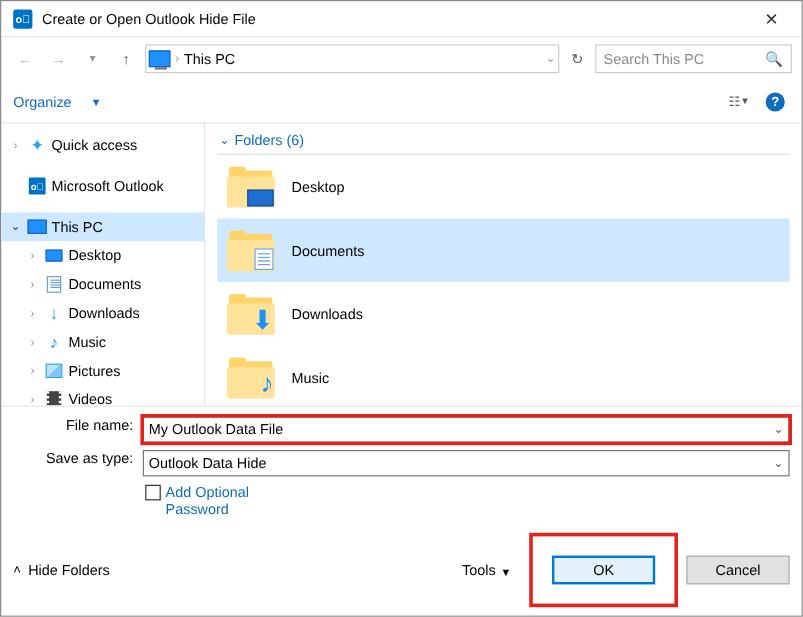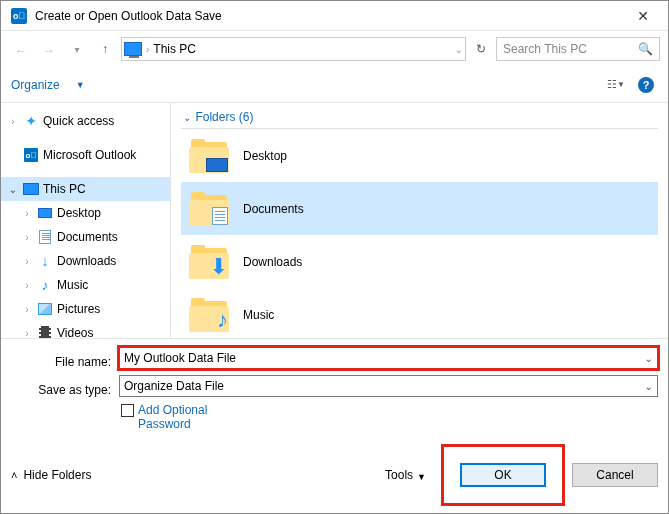--- a/index.html
+++ b/index.html
@@ -62,21 +62,21 @@
   .overlay{position:absolute;bottom:1px;right:1px;display:flex;align-items:center;justify-content:center;}
   .ov-desktop{width:22px;height:14px;background:#1f6fd1;border:1px solid #174f97;}
   .ov-doc{width:16px;height:18px;background:#fff;border:1px solid #6aa3d4;}
   .ov-doc::before{content:"";display:block;margin:3px 2px 0;height:1px;background:#6aa3d4;box-shadow:0 3px 0 #6aa3d4,0 6px 0 #6aa3d4,0 9px 0 #6aa3d4;}
   .ov-dl{color:#1e90ff;font-size:22px;line-height:1;}
   .ov-music{color:#1e90ff;font-size:22px;line-height:1;}
   .folder-label{color:#000;}
 
   
   .form-area{border-top:1px solid #e5e5e5;padding:8px 10px 10px;}
-  .form-row{display:flex;align-items:flex-end;margin-bottom:6px;}
+  .form-row{display:flex;align-items:flex-start;margin-bottom:6px;}
   .form-label{width:108px;text-align:right;padding-right:8px;}
   .combo{flex:1;height:22px;border:1px solid #777;display:flex;align-items:center;padding:0 4px;position:relative;}
   .combo .chev{position:absolute;right:4px;color:#555;font-size:10px;}
   .red-frame{outline:3px solid #e2231a;outline-offset:-1px;}
   .checkbox-row{display:flex;align-items:flex-start;margin-left:110px;gap:4px;}
   .cb{width:13px;height:13px;border:1px solid #333;margin-top:1px;}
   .link{color:#0f6cbd;}
 
   .footer{display:flex;align-items:center;padding:6px 10px 10px;gap:10px;}
   .hide-folders{display:flex;align-items:center;gap:6px;}
@@ -86,21 +86,21 @@
   .btn.ok{border:2px solid #0078d7;background:#e5f1fb;}
   .ok-wrap{outline:3px solid #e2231a;padding:16px;}
 </style>
 </head>
 <body>
 
 <div class="window">
 
   <div class="titlebar">
     <span class="app-icon">o⃓</span>
-    <span class="title">Create or Open Outlook Data Save</span>
+    <span class="title">Create or Open Outlook Hide File</span>
     <span class="close">✕</span>
   </div>
 
   <div class="navbar">
     <span class="nav-btn disabled">←</span>
     <span class="nav-btn disabled">→</span>
     <span class="nav-btn" style="font-size:10px;color:#999;">▾</span>
     <span class="nav-btn">↑</span>
     <div class="breadcrumb">
       <span class="bc-monitor"></span>
@@ -246,21 +246,21 @@
     <div class="form-row">
       <span class="form-label">File name:</span>
       <div class="combo red-frame">
         <span>My Outlook Data File</span>
         <span class="chev">⌄</span>
       </div>
     </div>
     <div class="form-row">
       <span class="form-label">Save as type:</span>
       <div class="combo">
-        <span>Organize Data File</span>
+        <span>Outlook Data Hide</span>
         <span class="chev">⌄</span>
       </div>
     </div>
     <div class="checkbox-row">
       <span class="cb"></span>
       <span class="link">
         <span>Add Optional</span><br>
         <span>Password</span>
       </span>
     </div>

